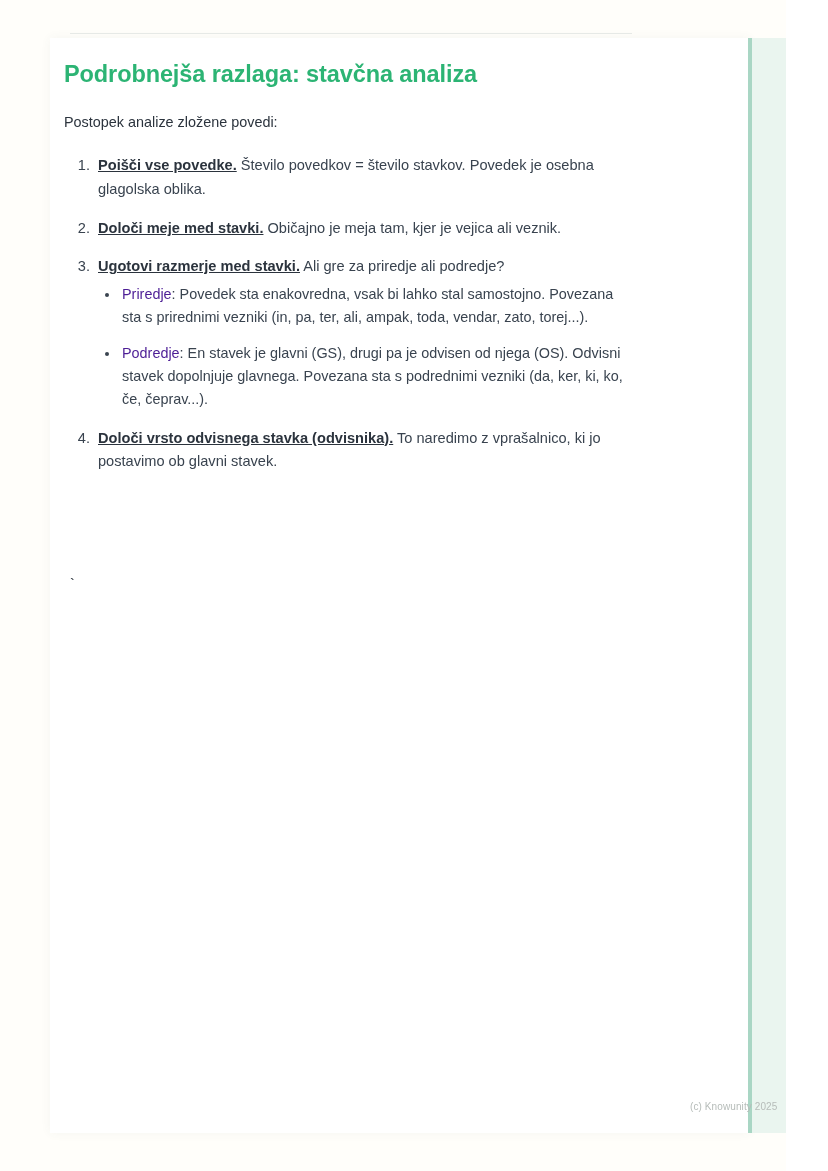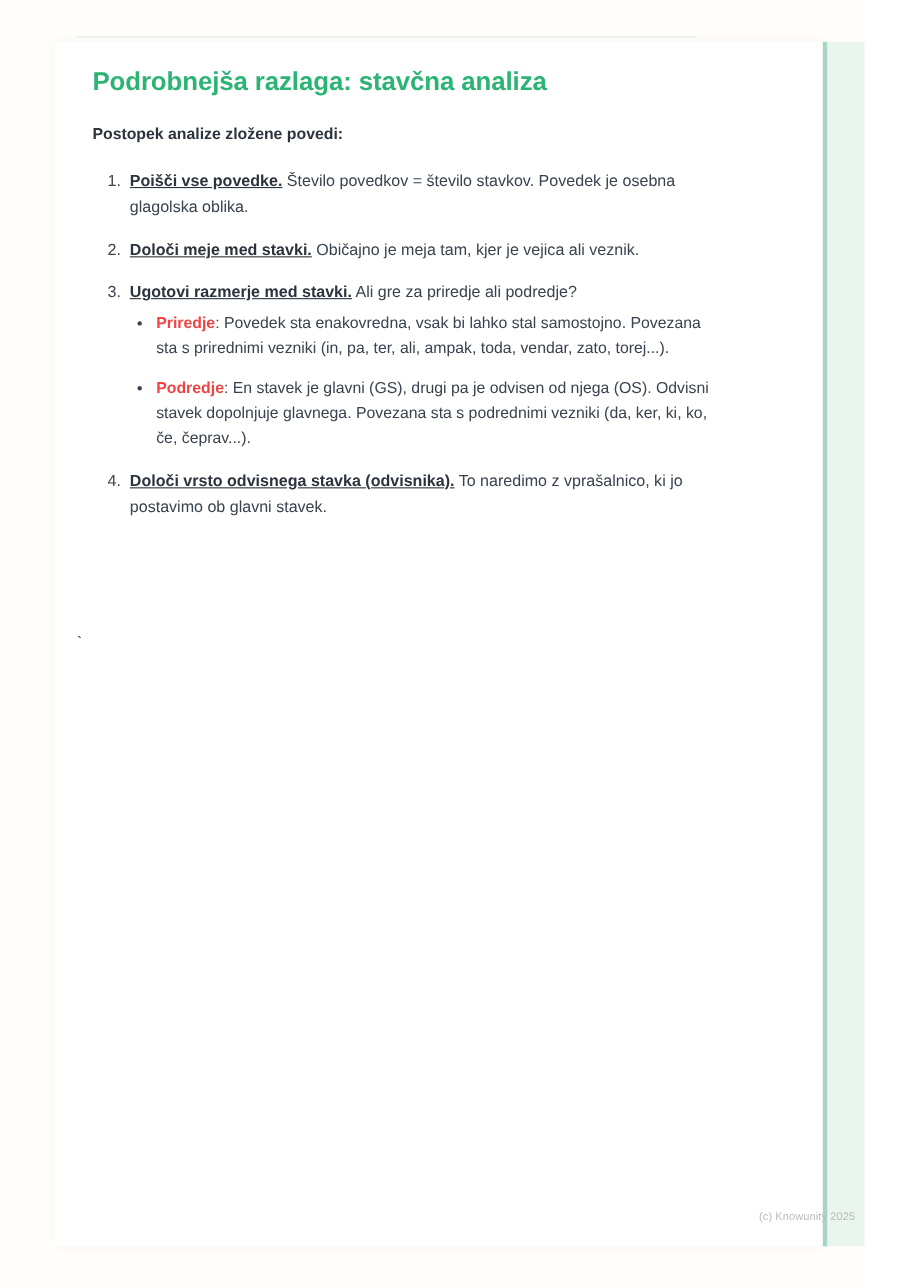--- a/index.html
+++ b/index.html
@@ -72,21 +72,21 @@
     left: 70px;
     top: 33px;
     width: 562px;
     height: 1px;
     background: #e6e9e6;
   }
 
   
   .doc-body {
     position: absolute;
-    left: 84px;
+    left: 64px;
     top: 60px;
     width: 570px;
   }
 
   h1.doc-title {
     margin: 0 0 22px 0;
     font-size: 23.5px;
     line-height: 1.25;
     font-weight: 700;
     color: #2cb474;
@@ -99,21 +99,21 @@
     line-height: 1.93;
     color: #39434f;
     text-align: justify;
     width: 566px;
   }
 
   p.lead-bold {
     margin: 0 0 20px 0;
     font-size: 14.4px;
     line-height: 1.6;
-    font-weight: 700;
+    font-weight: 400;
     color: #2b333d;
   }
 
   
   ol.steps {
     margin: 0;
     padding: 0 0 0 30px;
     list-style: decimal;
     width: 560px;
   }
@@ -146,22 +146,22 @@
     line-height: 1.62;
     color: #39434f;
     margin: 0 0 12px 0;
     padding-left: 2px;
   }
   ul.substeps > li::marker {
     color: #3a4450;
     font-size: 13px;
   }
   .sub-head {
-    font-weight: 700;
-    color: #ef4444;
+    font-weight: 400;
+    color: #4c1d95;
   }
   .conj {
   }
 
   
   .stray-tick {
     position: absolute;
     left: 68px;
     top: 578px;
     font-size: 14px;

